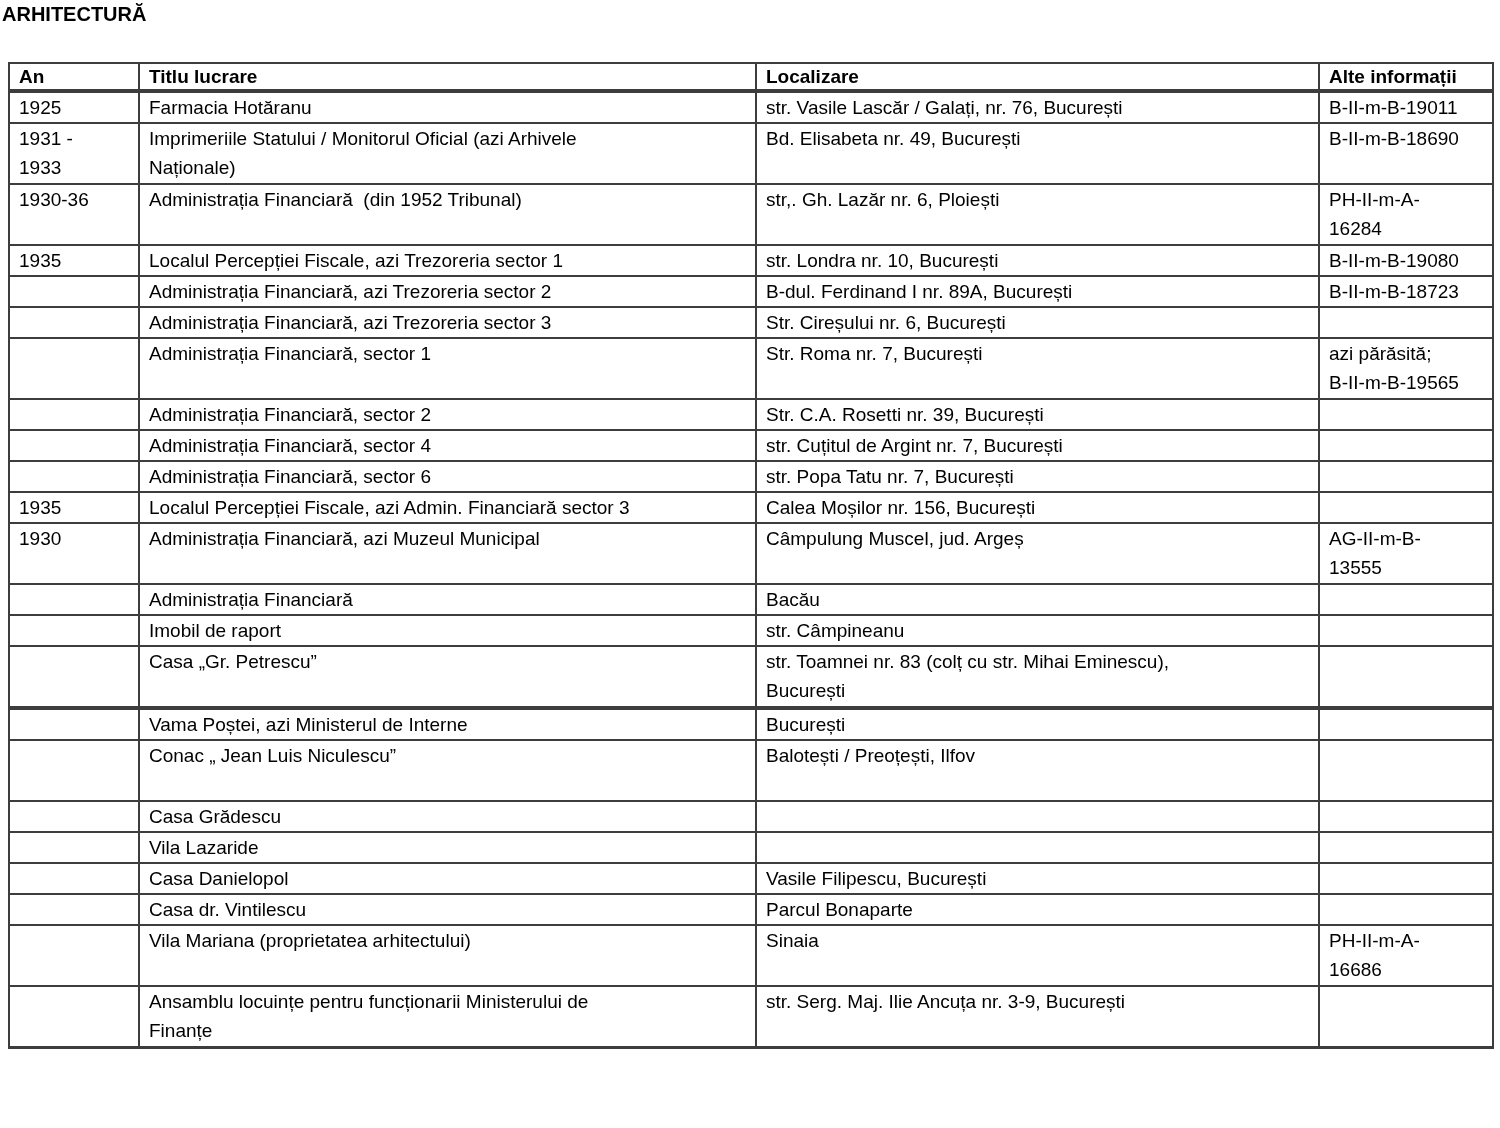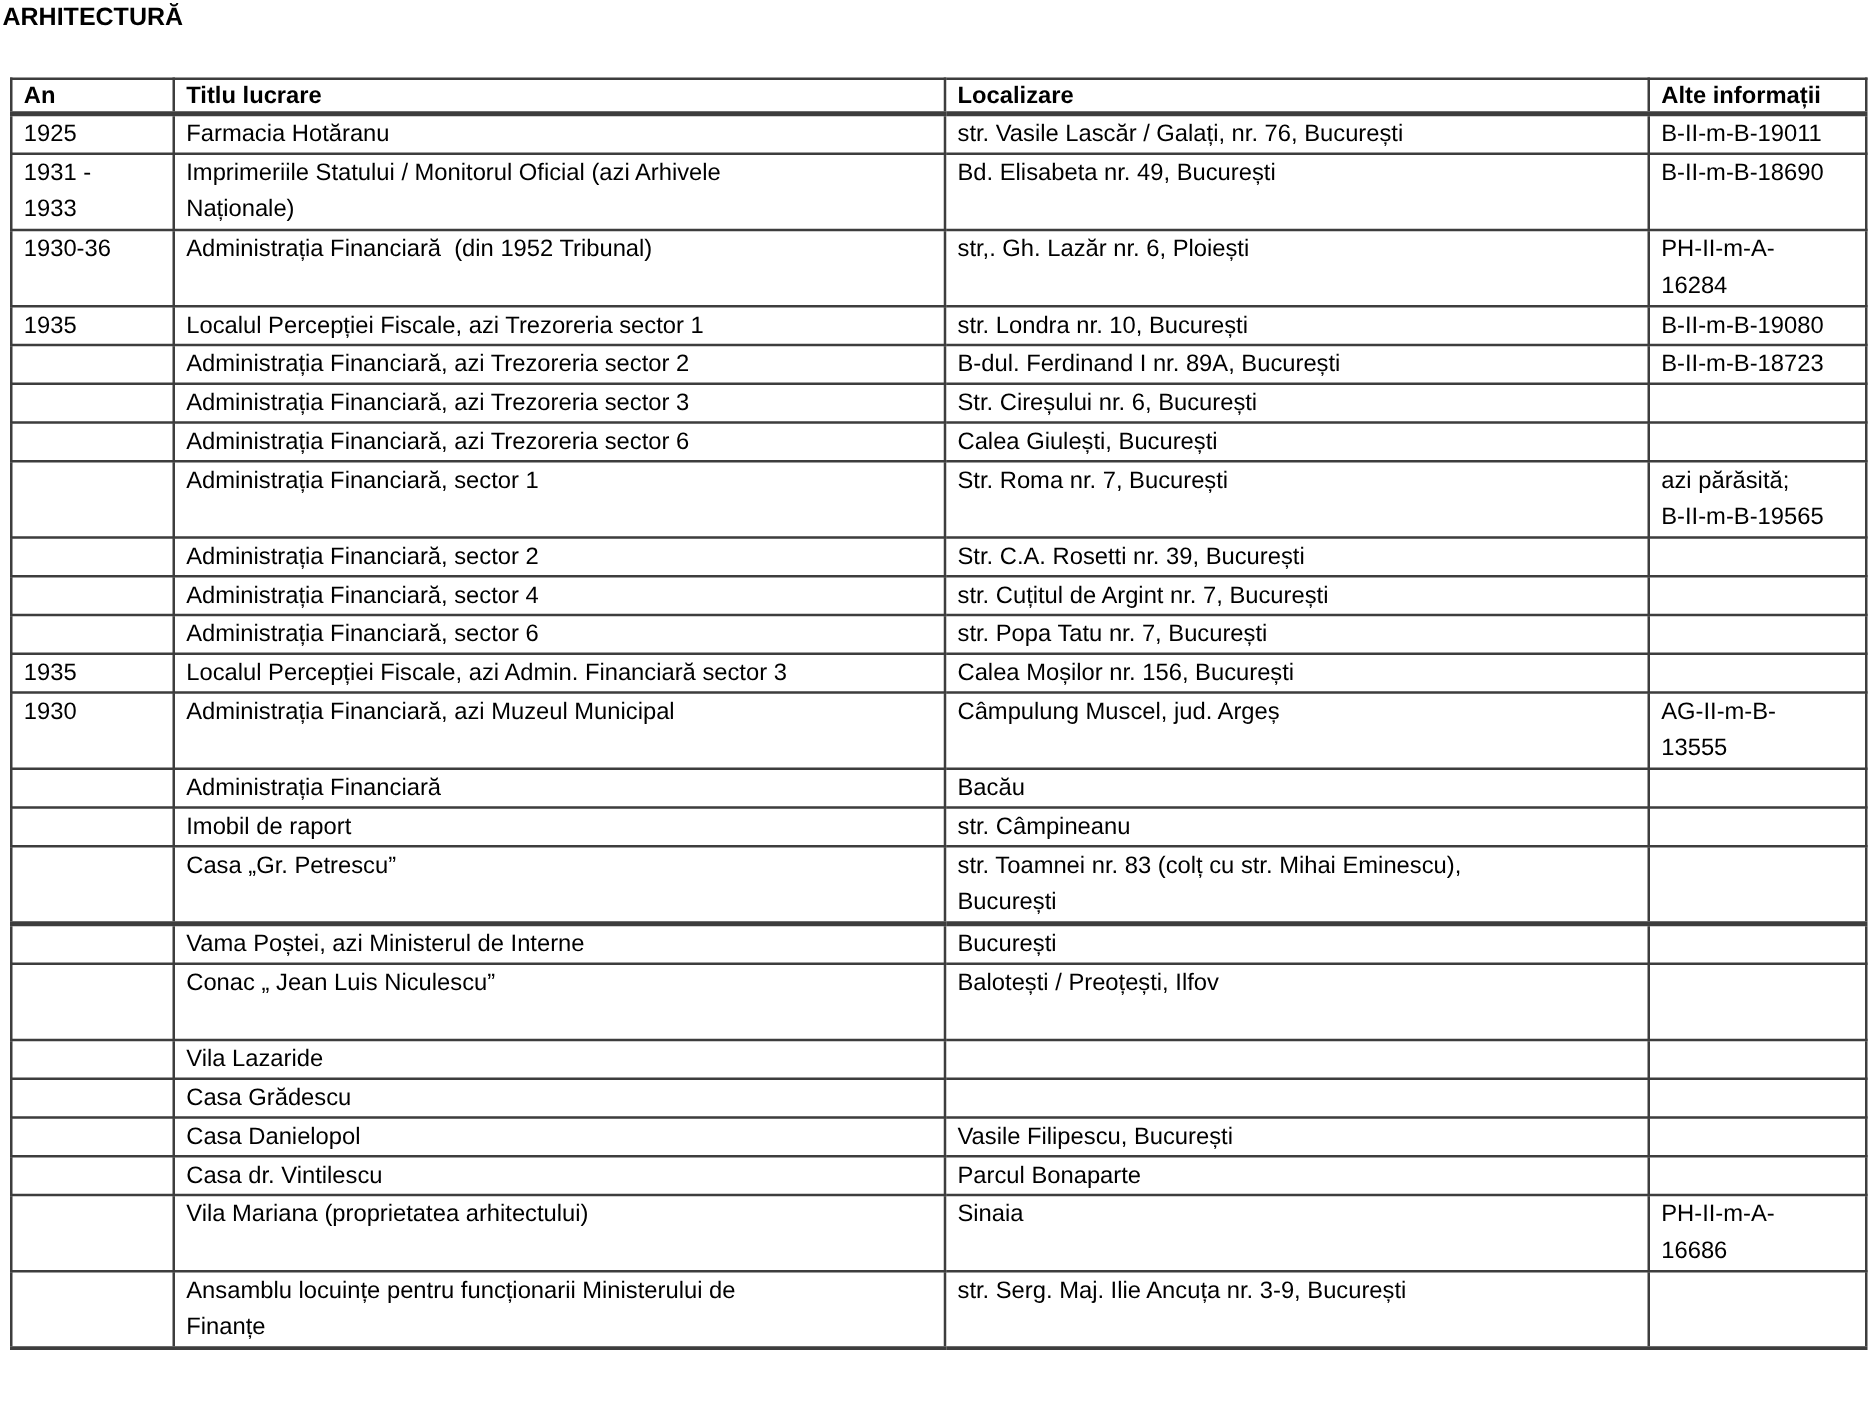--- a/index.html
+++ b/index.html
@@ -115,26 +115,20 @@
           <td>Administrația Financiară, azi Trezoreria sector 2</td>
           <td>B-dul. Ferdinand I nr. 89A, București</td>
           <td>B-II-m-B-18723</td>
         </tr>
         <tr data-lines="1">
           <td></td>
           <td>Administrația Financiară, azi Trezoreria sector 3</td>
           <td>Str. Cireșului nr. 6, București</td>
           <td></td>
         </tr>
-        <tr data-lines="1">
-          <td></td>
-          <td>Administrația Financiară, azi Trezoreria sector 6</td>
-          <td>Calea Giulești, București</td>
-          <td></td>
-        </tr>
         <tr data-lines="2">
           <td></td>
           <td>Administrația Financiară, sector 1</td>
           <td>Str. Roma nr. 7, București</td>
           <td>azi părăsită;
 B-II-m-B-19565</td>
         </tr>
         <tr data-lines="1">
           <td></td>
           <td>Administrația Financiară, sector 2</td>
@@ -192,27 +186,27 @@
           <td></td>
         </tr>
         <tr data-lines="2">
           <td></td>
           <td>Conac „ Jean Luis Niculescu”</td>
           <td>Balotești / Preoțești, Ilfov</td>
           <td></td>
         </tr>
         <tr data-lines="1">
           <td></td>
+          <td>Casa Grădescu</td>
+          <td></td>
+          <td></td>
+        </tr>
+        <tr data-lines="1">
+          <td></td>
           <td>Vila Lazaride</td>
-          <td></td>
-          <td></td>
-        </tr>
-        <tr data-lines="1">
-          <td></td>
-          <td>Casa Grădescu</td>
           <td></td>
           <td></td>
         </tr>
         <tr data-lines="1">
           <td></td>
           <td>Casa Danielopol</td>
           <td>Vasile Filipescu, București</td>
           <td></td>
         </tr>
         <tr data-lines="1">

